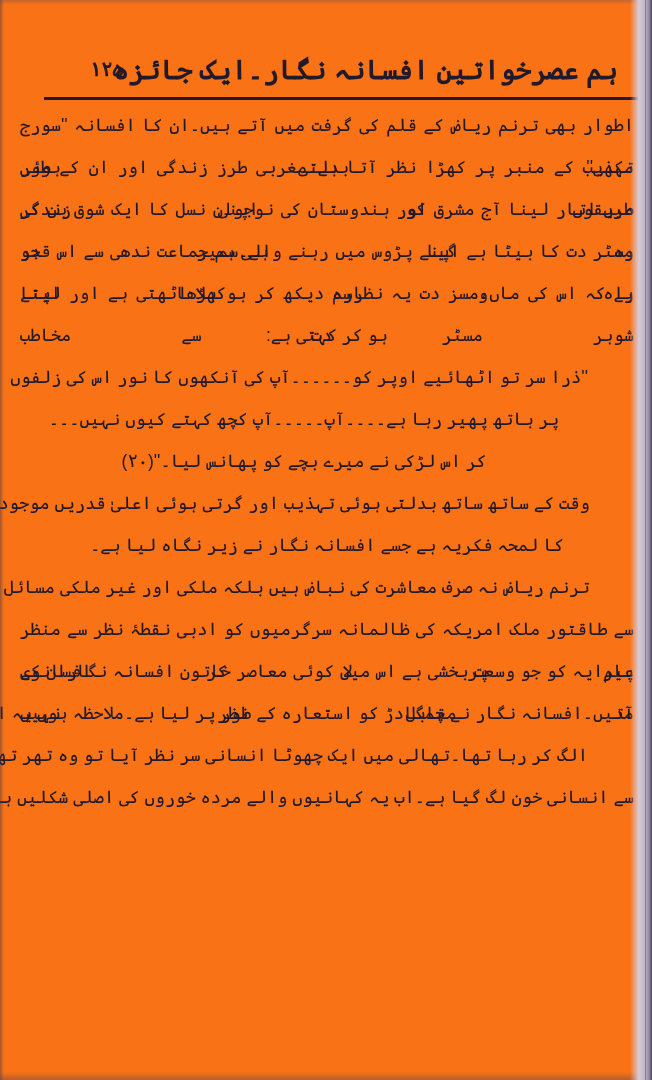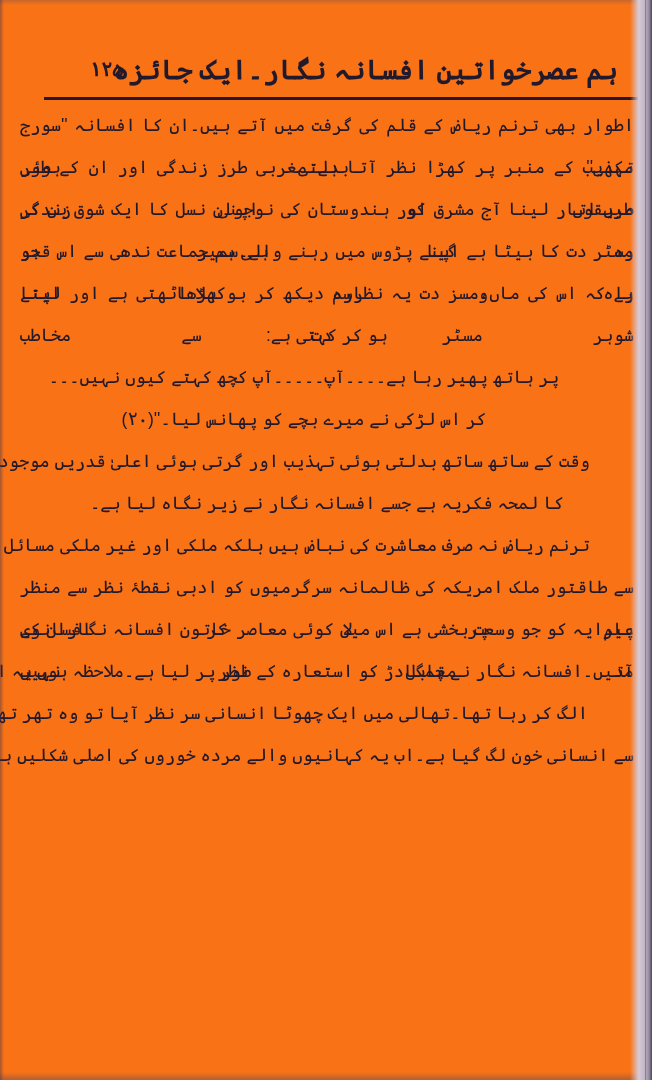--- a/index.html
+++ b/index.html
@@ -114,20 +114,21 @@
     <div class="para">
       <div class="line full">اطوار بھی ترنم ریاض کے قلم کی گرفت میں آتے ہیں۔ان کا افسانہ ''سورج مکھی'' بدلتی ہوئی</div>
       <div class="line full">تہذیب کے منبر پر کھڑا نظر آتا ہے۔مغربی طرز زندگی اور ان کے طور طریقوں کو اپنی زندگی</div>
       <div class="line full">میں اتار لینا آج مشرق اور ہندوستان کی نوجوان نسل کا ایک شوق بن کر رہ گیا ہے۔سمیر جو</div>
       <div class="line full">مسٹر دت کا بیٹا ہے اپنے پڑوس میں رہنے والی ہم جماعت ندھی سے اس قدر راہ و رسم بڑھا لیتا</div>
       <div class="line full">ہے کہ اس کی ماں،مسز دت یہ نظارہ دیکھ کر بوکھلا اٹھتی ہے اور اپنے شوہر مسٹر دت سے مخاطب</div>
       <div class="line">ہو کر کہتی ہے:</div>
     </div>
 
     <div class="quote-block">
+      <div class="line">''ذرا سر تو اٹھائیے اوپر کو۔۔۔۔۔۔آپ کی آنکھوں کا نور اس کی زلفوں</div>
       <div class="line">پر ہاتھ پھیر رہا ہے۔۔۔۔آپ۔۔۔۔۔آپ کچھ کہتے کیوں نہیں۔۔۔</div>
       <div class="line">کر اس لڑکی نے میرے بچے کو پھانس لیا۔''(۲۰)</div>
     </div>
 
     <div class="para">
       <div class="line indent1">وقت کے ساتھ ساتھ بدلتی ہوئی تہذیب اور گرتی ہوئی اعلیٰ قدریں موجودہ زمانے</div>
       <div class="line">کا لمحہ فکریہ ہے جسے افسانہ نگار نے زیر نگاہ لیا ہے۔</div>
     </div>
 
     <div class="para">

